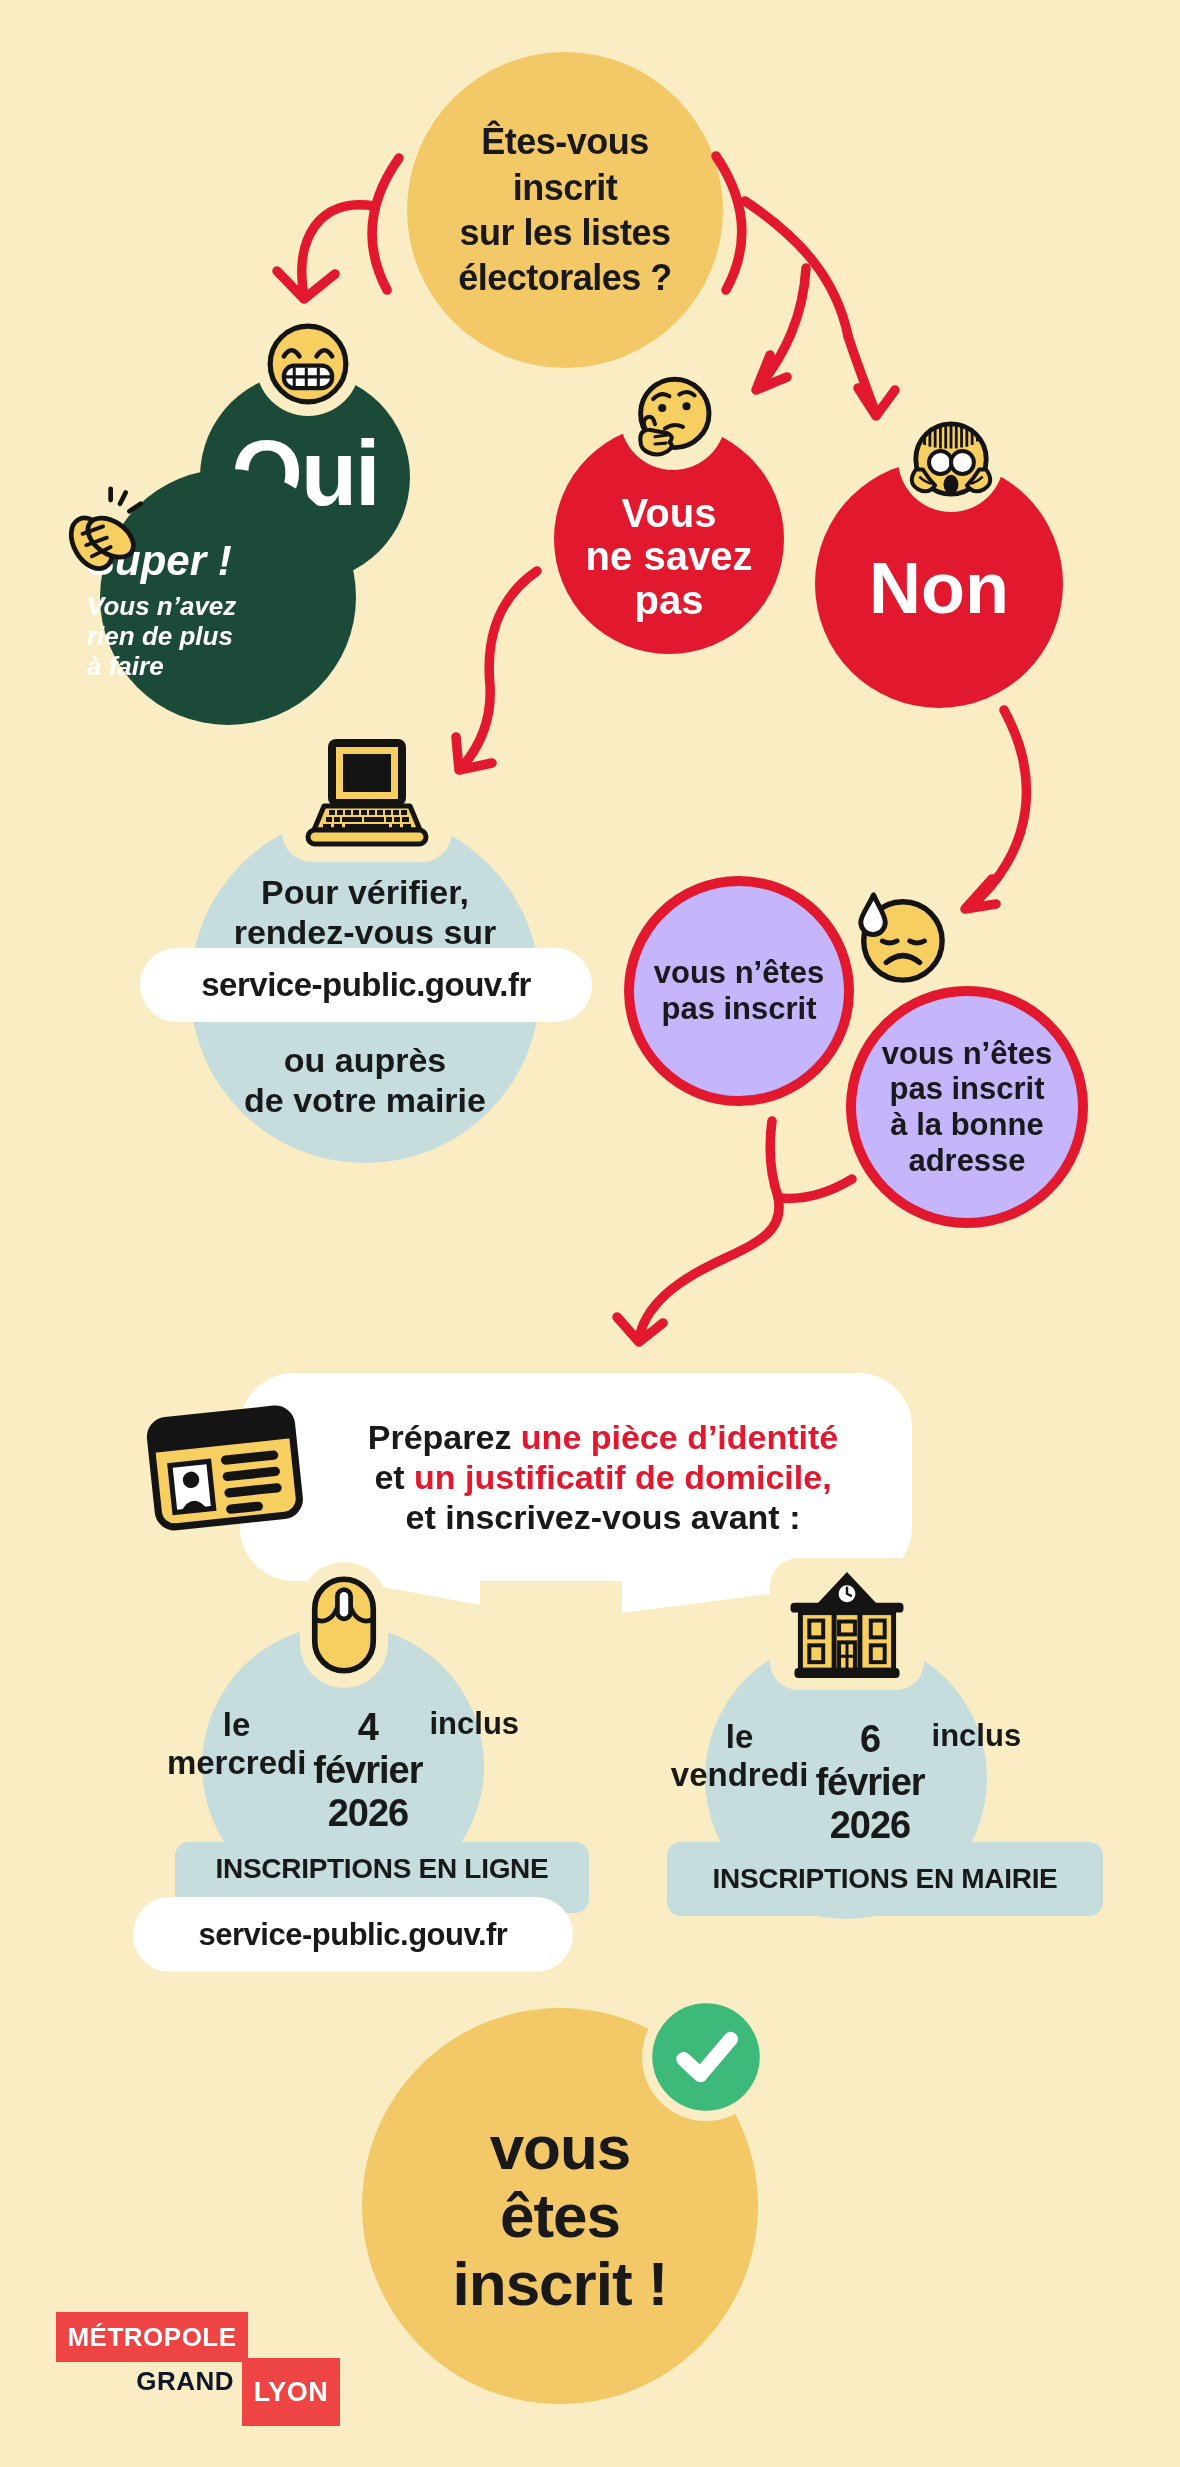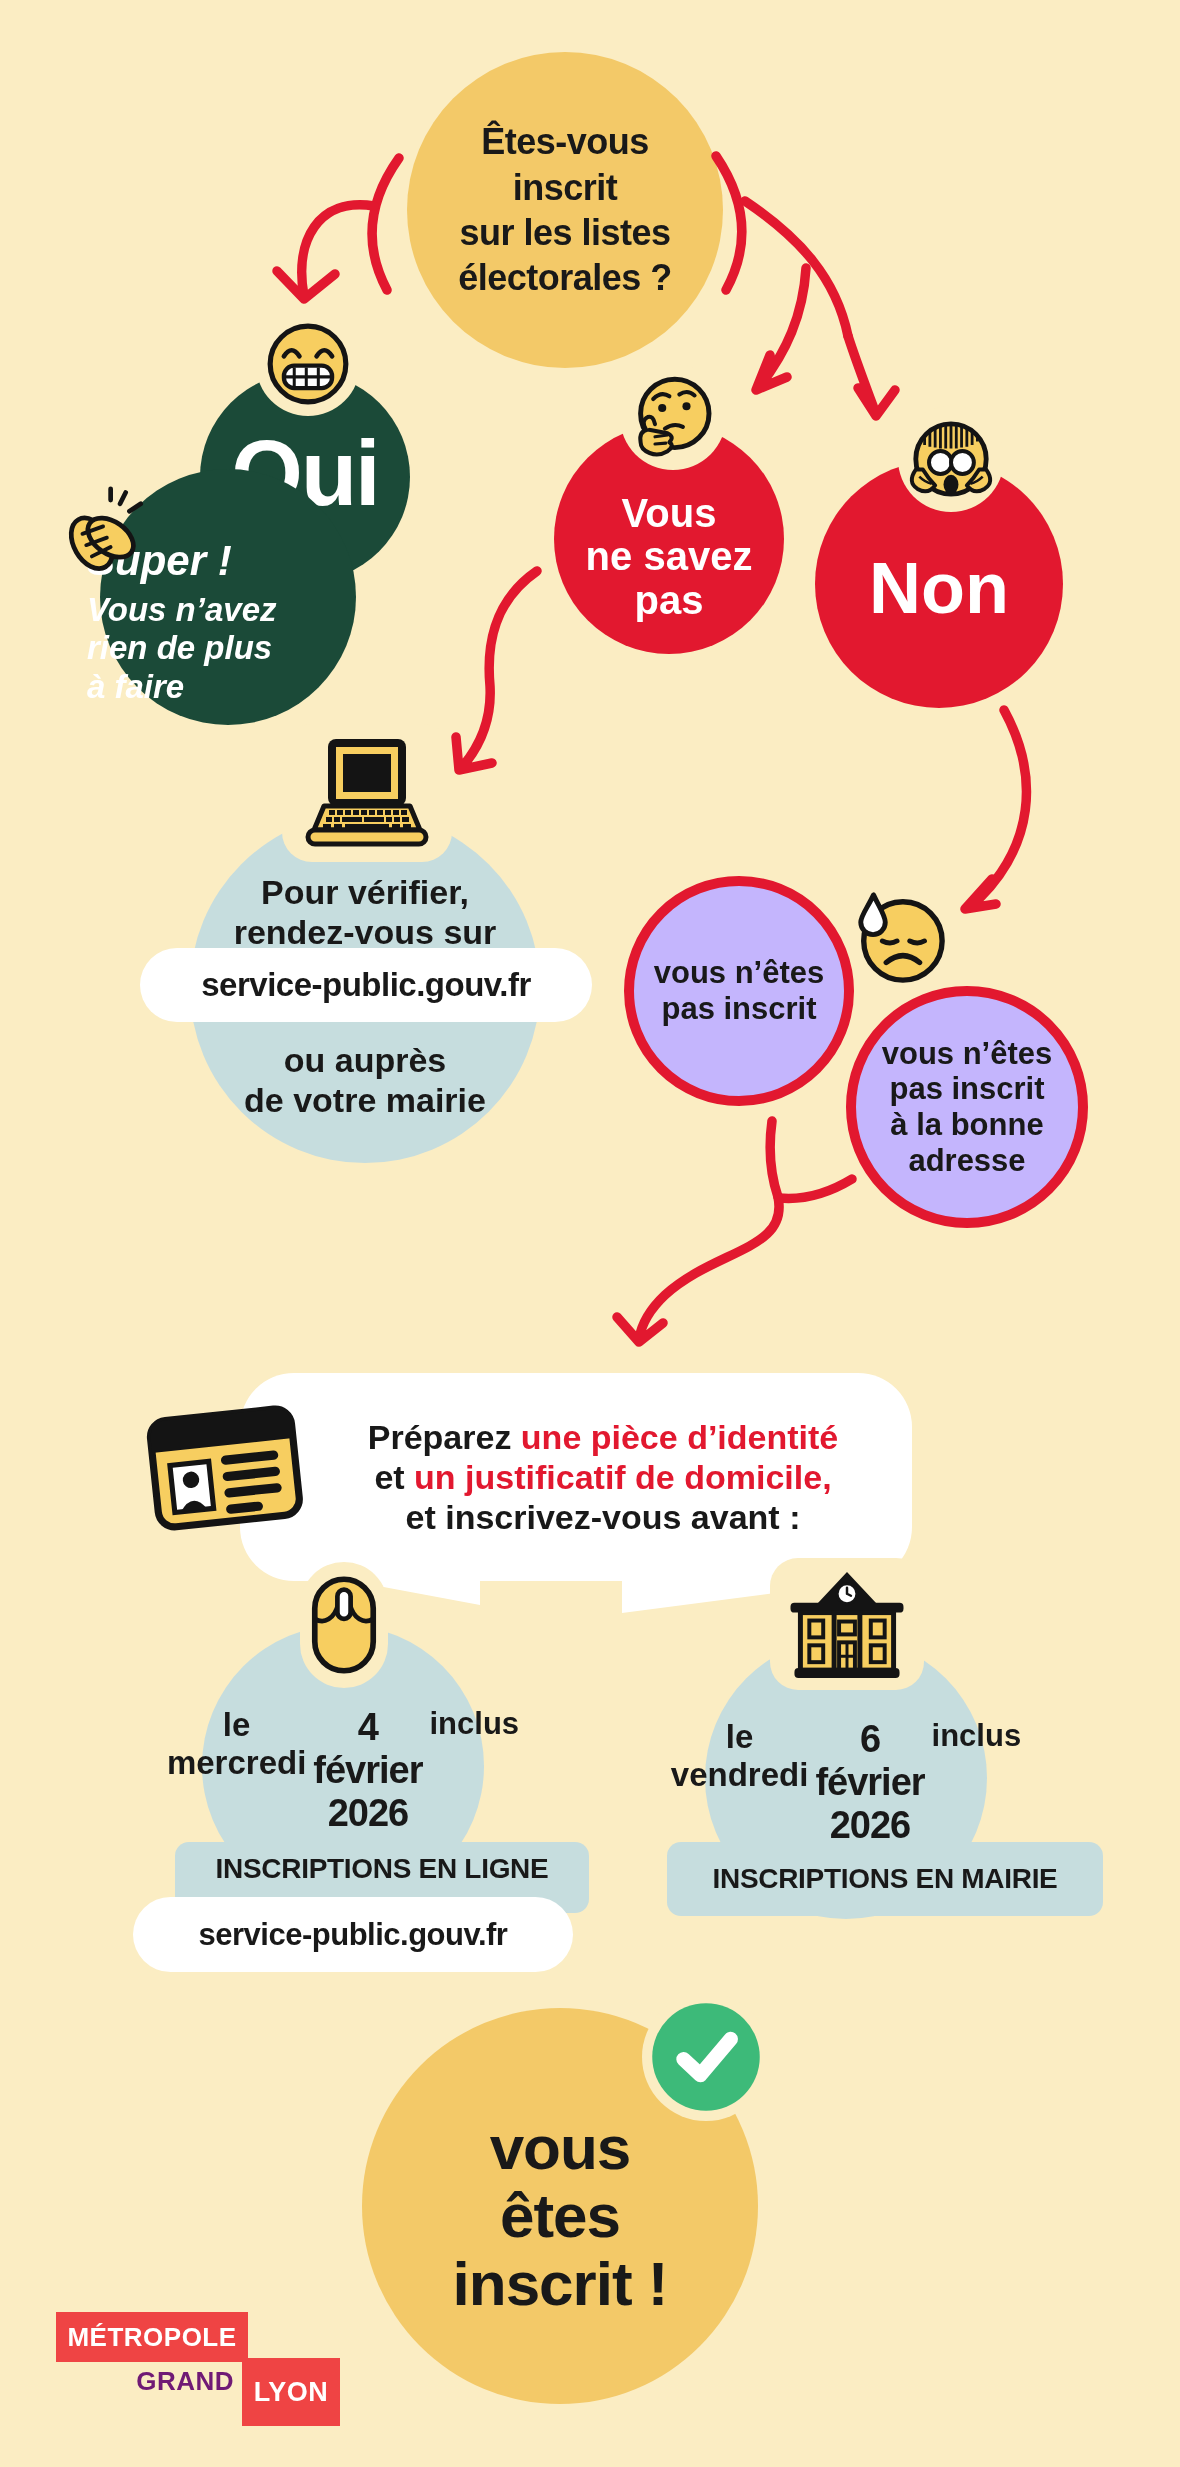--- a/index.html
+++ b/index.html
@@ -19,21 +19,21 @@
   
   .arrows{position:absolute;left:0;top:0;width:1180px;height:2467px;z-index:5;pointer-events:none;}
   .arrows path{stroke:#E2182F;stroke-width:9.5;fill:none;stroke-linecap:round;}
 
   
   .yes-circle-top{left:200px;top:372px;width:210px;height:210px;background:#1B4A38;z-index:2;}
   .yes-circle-bottom{left:100px;top:469px;width:256px;height:256px;background:#1B4A38;z-index:2;}
   .yes-label{color:#fff;font-size:92px;font-weight:800;letter-spacing:-2px;transform:translateY(-4px);}
   .yes-message{left:87px;top:537px;width:250px;text-align:left;color:#fff;z-index:3;font-style:italic;}
   .yes-headline{font-size:42px;font-weight:800;margin-bottom:6px;}
-  .yes-detail{font-size:33px;font-weight:700;line-height:1.16;}
+  .yes-detail{font-size:26px;font-weight:700;line-height:1.16;}
   .grin-halo{left:256px;top:312px;width:104px;height:104px;}
   .clap-wrap{left:58px;top:484px;width:94px;height:96px;z-index:6;}
 
   
   .unsure-circle{left:554px;top:424px;width:230px;height:230px;background:#E2182F;z-index:2;}
   .unsure-label{color:#fff;font-size:40px;font-weight:800;line-height:1.08;transform:translateY(18px);}
   .think-halo{left:620px;top:364px;width:106px;height:106px;}
   .no-circle{left:815px;top:460px;width:248px;height:248px;background:#E2182F;z-index:2;}
   .no-label{color:#fff;font-size:72px;font-weight:800;transform:translateY(4px);}
   .scream-halo{left:898px;top:406px;width:106px;height:106px;}
@@ -85,21 +85,21 @@
 
   
   .result-circle{left:362px;top:2008px;width:396px;height:396px;background:#F3C968;z-index:2;}
   .result-text{font-size:62px;font-weight:800;line-height:1.1;transform:translateY(10px);letter-spacing:-1px;}
   .check-halo{left:642px;top:1993px;width:128px;height:128px;}
 
   
   .logo{z-index:6;}
   .logo-box{position:absolute;background:#ef4444;color:#fff;display:flex;align-items:center;justify-content:center;}
   .logo-metropole{left:56px;top:2312px;width:192px;height:50px;font-size:26px;font-weight:800;letter-spacing:.5px;}
-  .logo-grand{position:absolute;left:134px;top:2366px;width:100px;text-align:right;color:#701a75;
+  .logo-grand{position:absolute;left:134px;top:2366px;width:100px;text-align:right;color:#0f172a;
               font-size:26px;font-weight:800;letter-spacing:.5px;}
   .logo-lyon{left:242px;top:2358px;width:98px;height:68px;font-size:27px;font-weight:800;letter-spacing:.5px;}
 </style>
 </head>
 <body>
 
 <div class="canvas">
 
   <svg class="arrows" viewBox="0 0 1180 2467">
     <path d="M 399,158 Q 352,224 387,290"></path>

